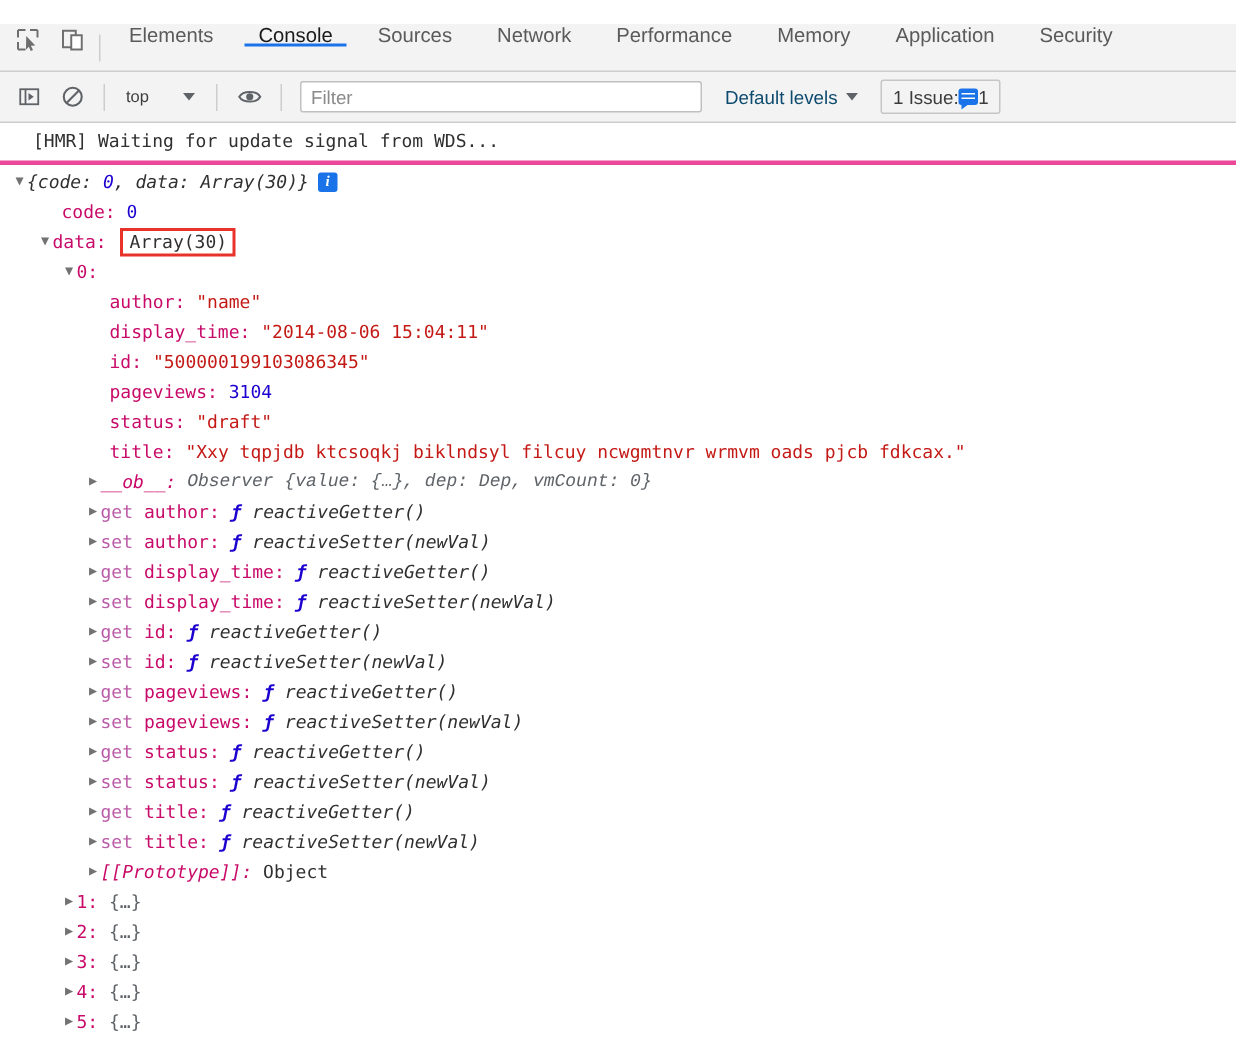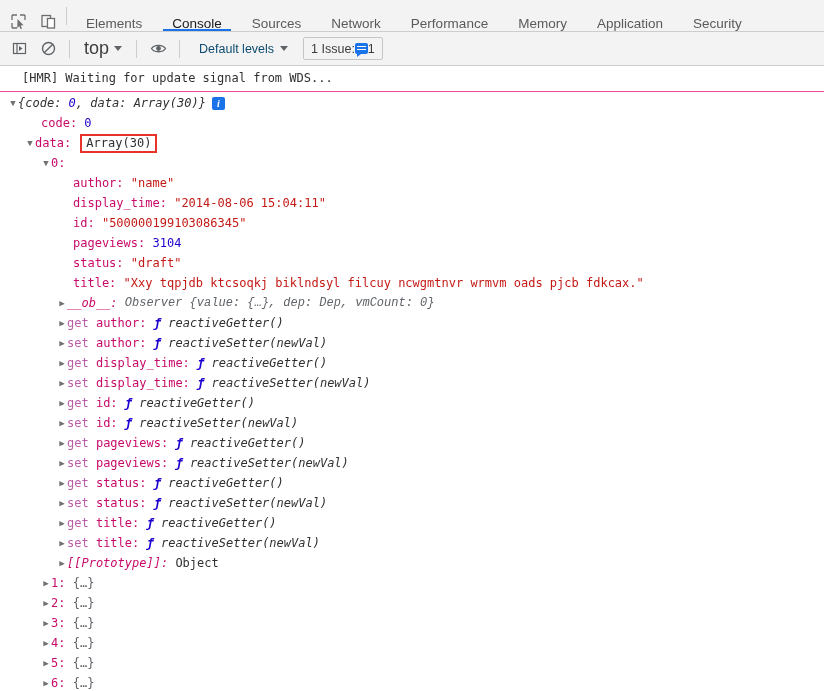--- a/index.html
+++ b/index.html
@@ -9,25 +9,26 @@
     width: 824px; height: 691px;
     overflow: hidden;
     background: #ffffff;
     font-family: "Liberation Sans", sans-serif;
     -webkit-font-smoothing: antialiased;
   }
 
   
   .tabstrip {
     display: flex;
-    align-items: flex-end;
+    align-items: flex-start;
     height: 32px;
     background: #f3f3f3;
     border-bottom: 1px solid #cdcdcd;
     position: relative;
+    margin-top: 16px;
   }
   .tool-icons {
     display: flex;
     align-items: center;
     padding: 0 6px 0 8px;
     gap: 10px;
   }
   .ticon {
     width: 20px; height: 20px;
     display: flex; align-items: center; justify-content: center;
@@ -75,22 +76,22 @@
     display: flex; align-items: center; justify-content: center;
     border-radius: 2px;
     cursor: pointer;
   }
   .tsep {
     width: 1px; height: 18px;
     background: #cdcdcd;
     margin: 0 4px;
   }
   .ctx-select {
-    display: flex; align-items: center; gap: 5px;
-    font-size: 18px;
+    display: flex; align-items: center; gap: 23px;
+    font-size: 11px;
     color: #3c3c3c;
     padding: 2px 5px;
     cursor: pointer;
     white-space: nowrap;
   }
   .caret {
     width: 0; height: 0;
     border-left: 4px solid transparent;
     border-right: 4px solid transparent;
     border-top: 5px solid #5f6368;
@@ -159,21 +160,21 @@
     font-family: "DejaVu Sans Mono", "Liberation Mono", monospace;
     font-size: 12px;
     line-height: 20px;
     color: #303030;
     overflow: hidden;
     height: calc(691px - 32px - 34px);
     background: #fff;
   }
   .msg-row {
     padding: 2px 16px 3px 22px;
-    border-bottom: 1px solid #ec4899;
+    border-bottom: 3px solid #ec4899;
     color: #303030;
     white-space: pre;
   }
   .obj-block { padding: 1px 0 0 0; }
   .line {
     white-space: pre;
     position: relative;
     height: 20px;
     display: flex;
     align-items: center;
@@ -303,20 +304,21 @@
     <span class="caret"></span>
   </div>
   <div class="tsep"></div>
   <div class="cbtn">
     <svg width="17" height="15" viewBox="0 0 17 15">
       <path d="M1.5 7.5 C4 3.2 13 3.2 15.5 7.5 C13 11.8 4 11.8 1.5 7.5 Z" fill="none" stroke="#5f6368" stroke-width="1.3"></path>
       <circle cx="8.5" cy="7.5" r="2.4" fill="#5f6368"></circle>
     </svg>
   </div>
   <div class="tsep"></div>
+  <input class="filterbox" type="text" placeholder="Filter" style="">
   <div class="levels">
     <span>Default levels</span>
     <span class="caret"></span>
   </div>
   <div class="issues">
     <span>1 Issue:</span>
     <span class="issue-bubble"></span>
     <span>1</span>
   </div>
 </div>

